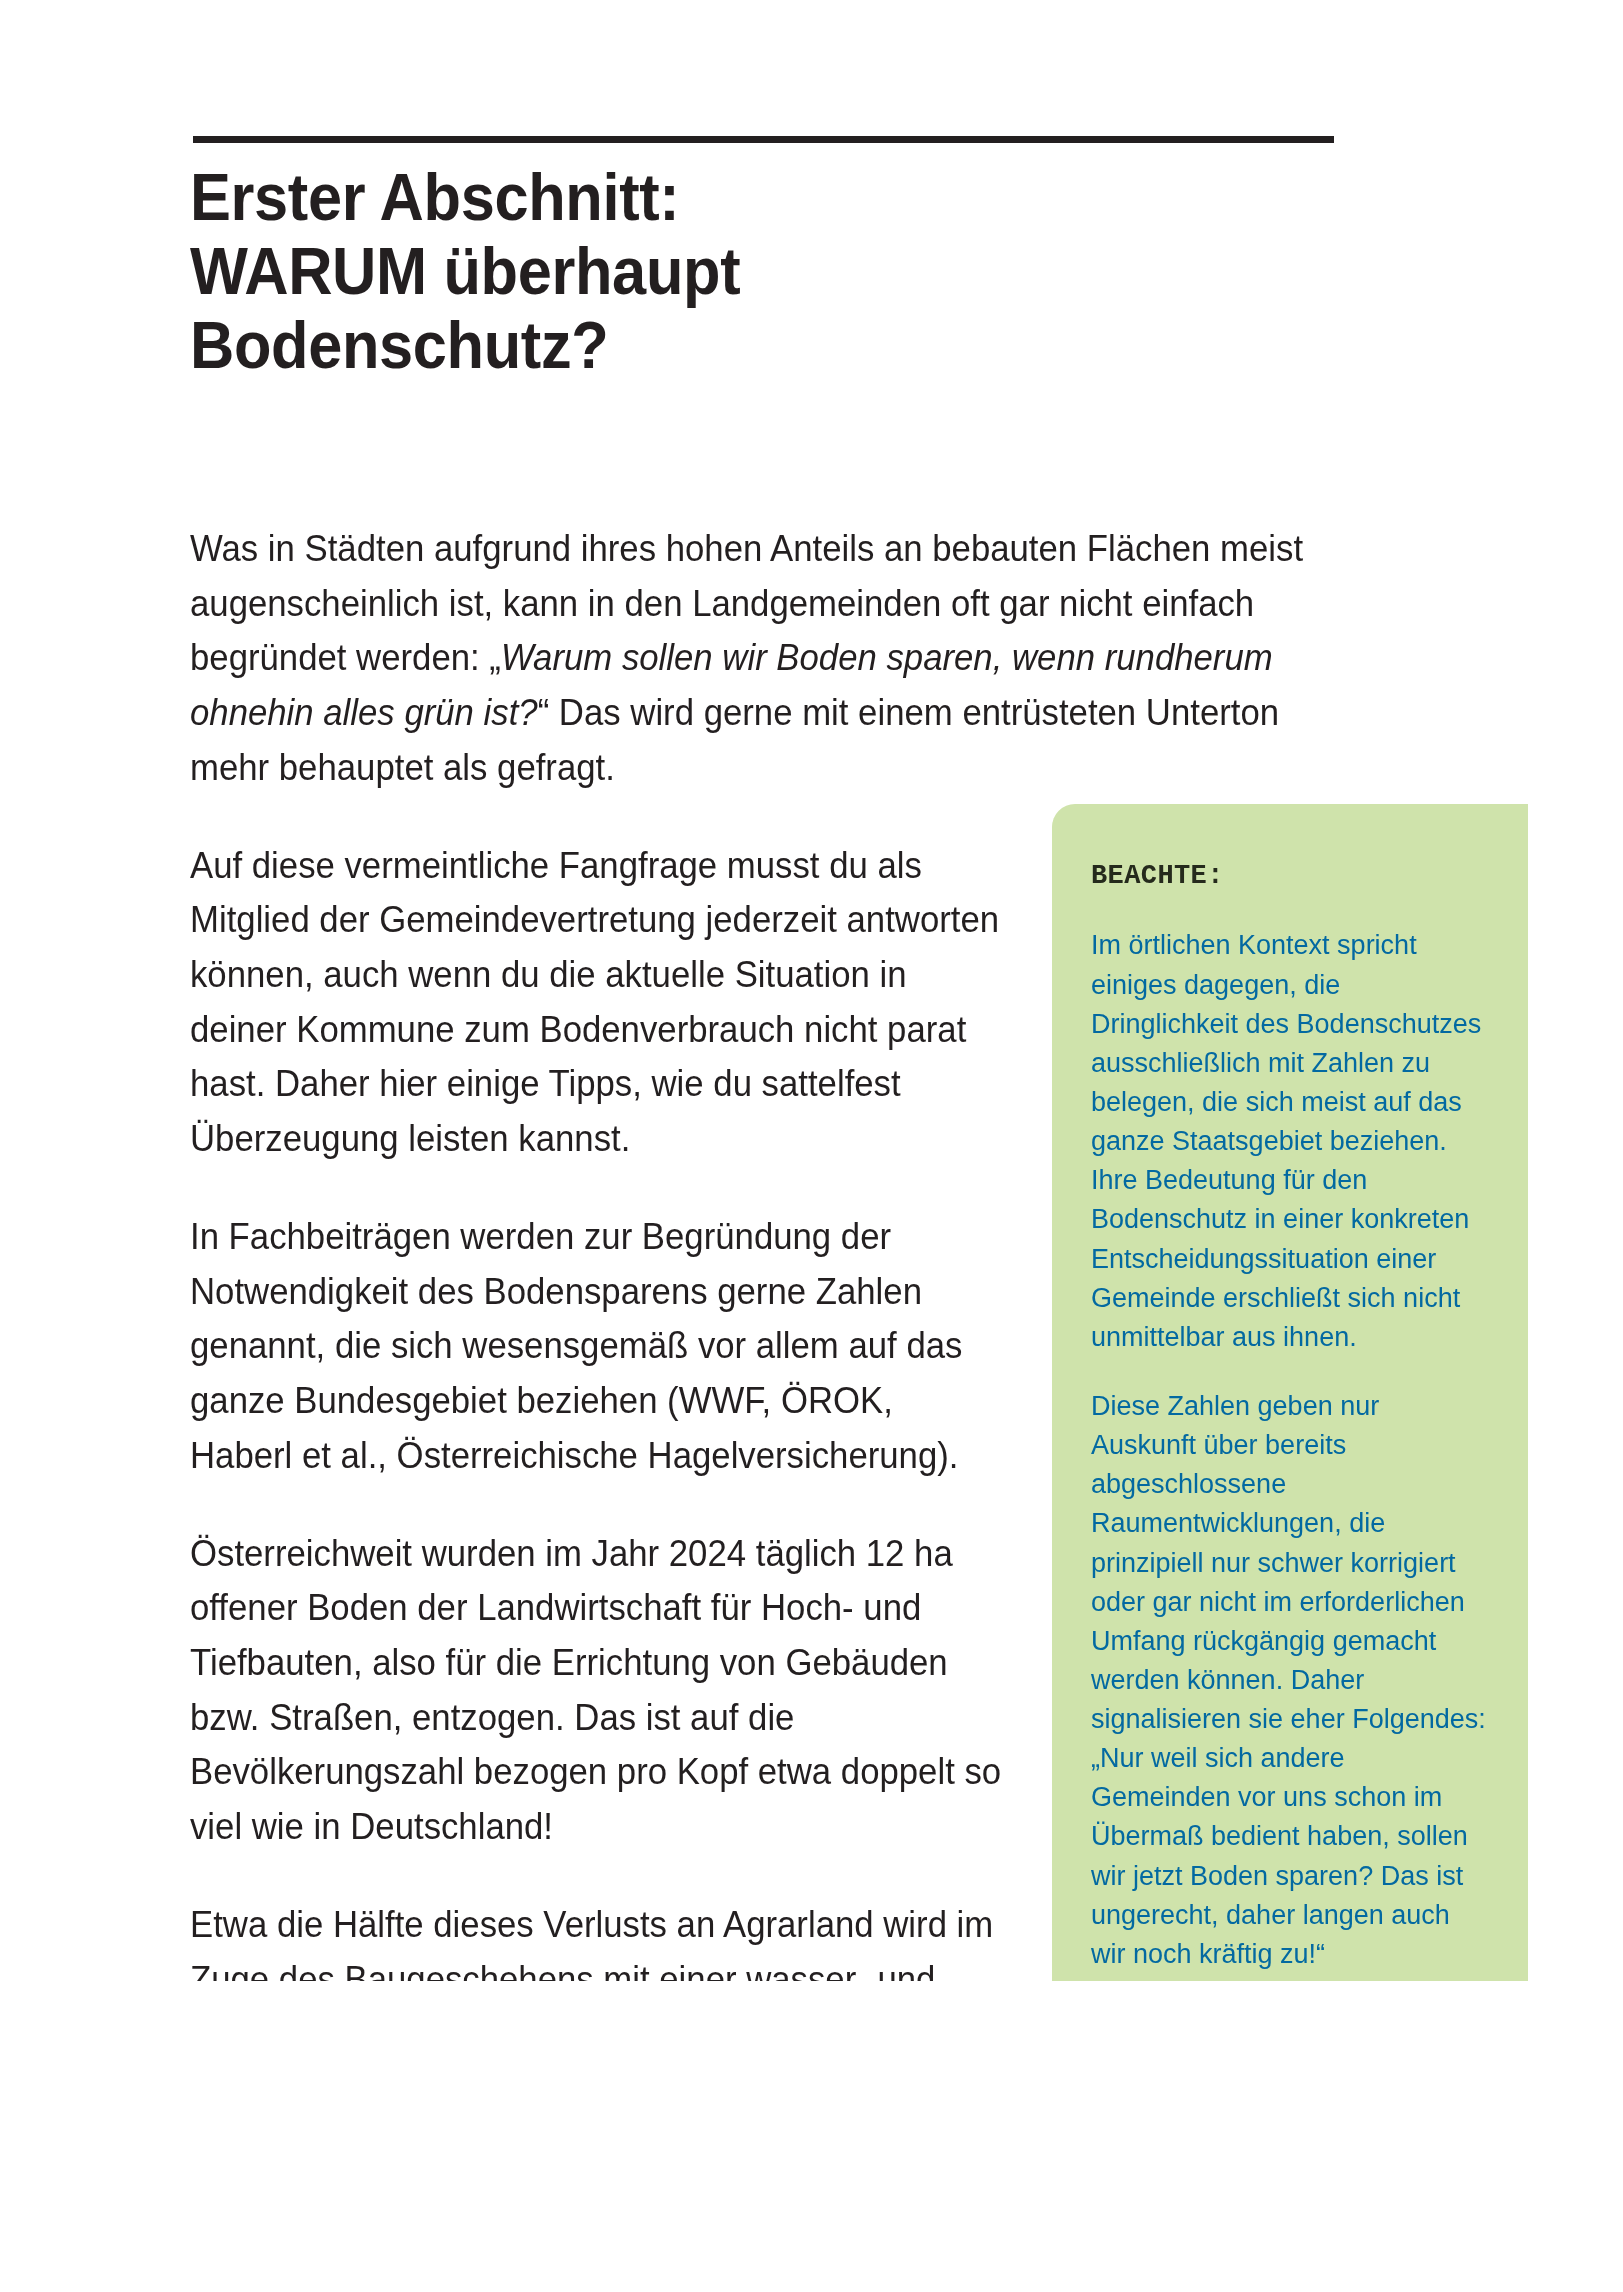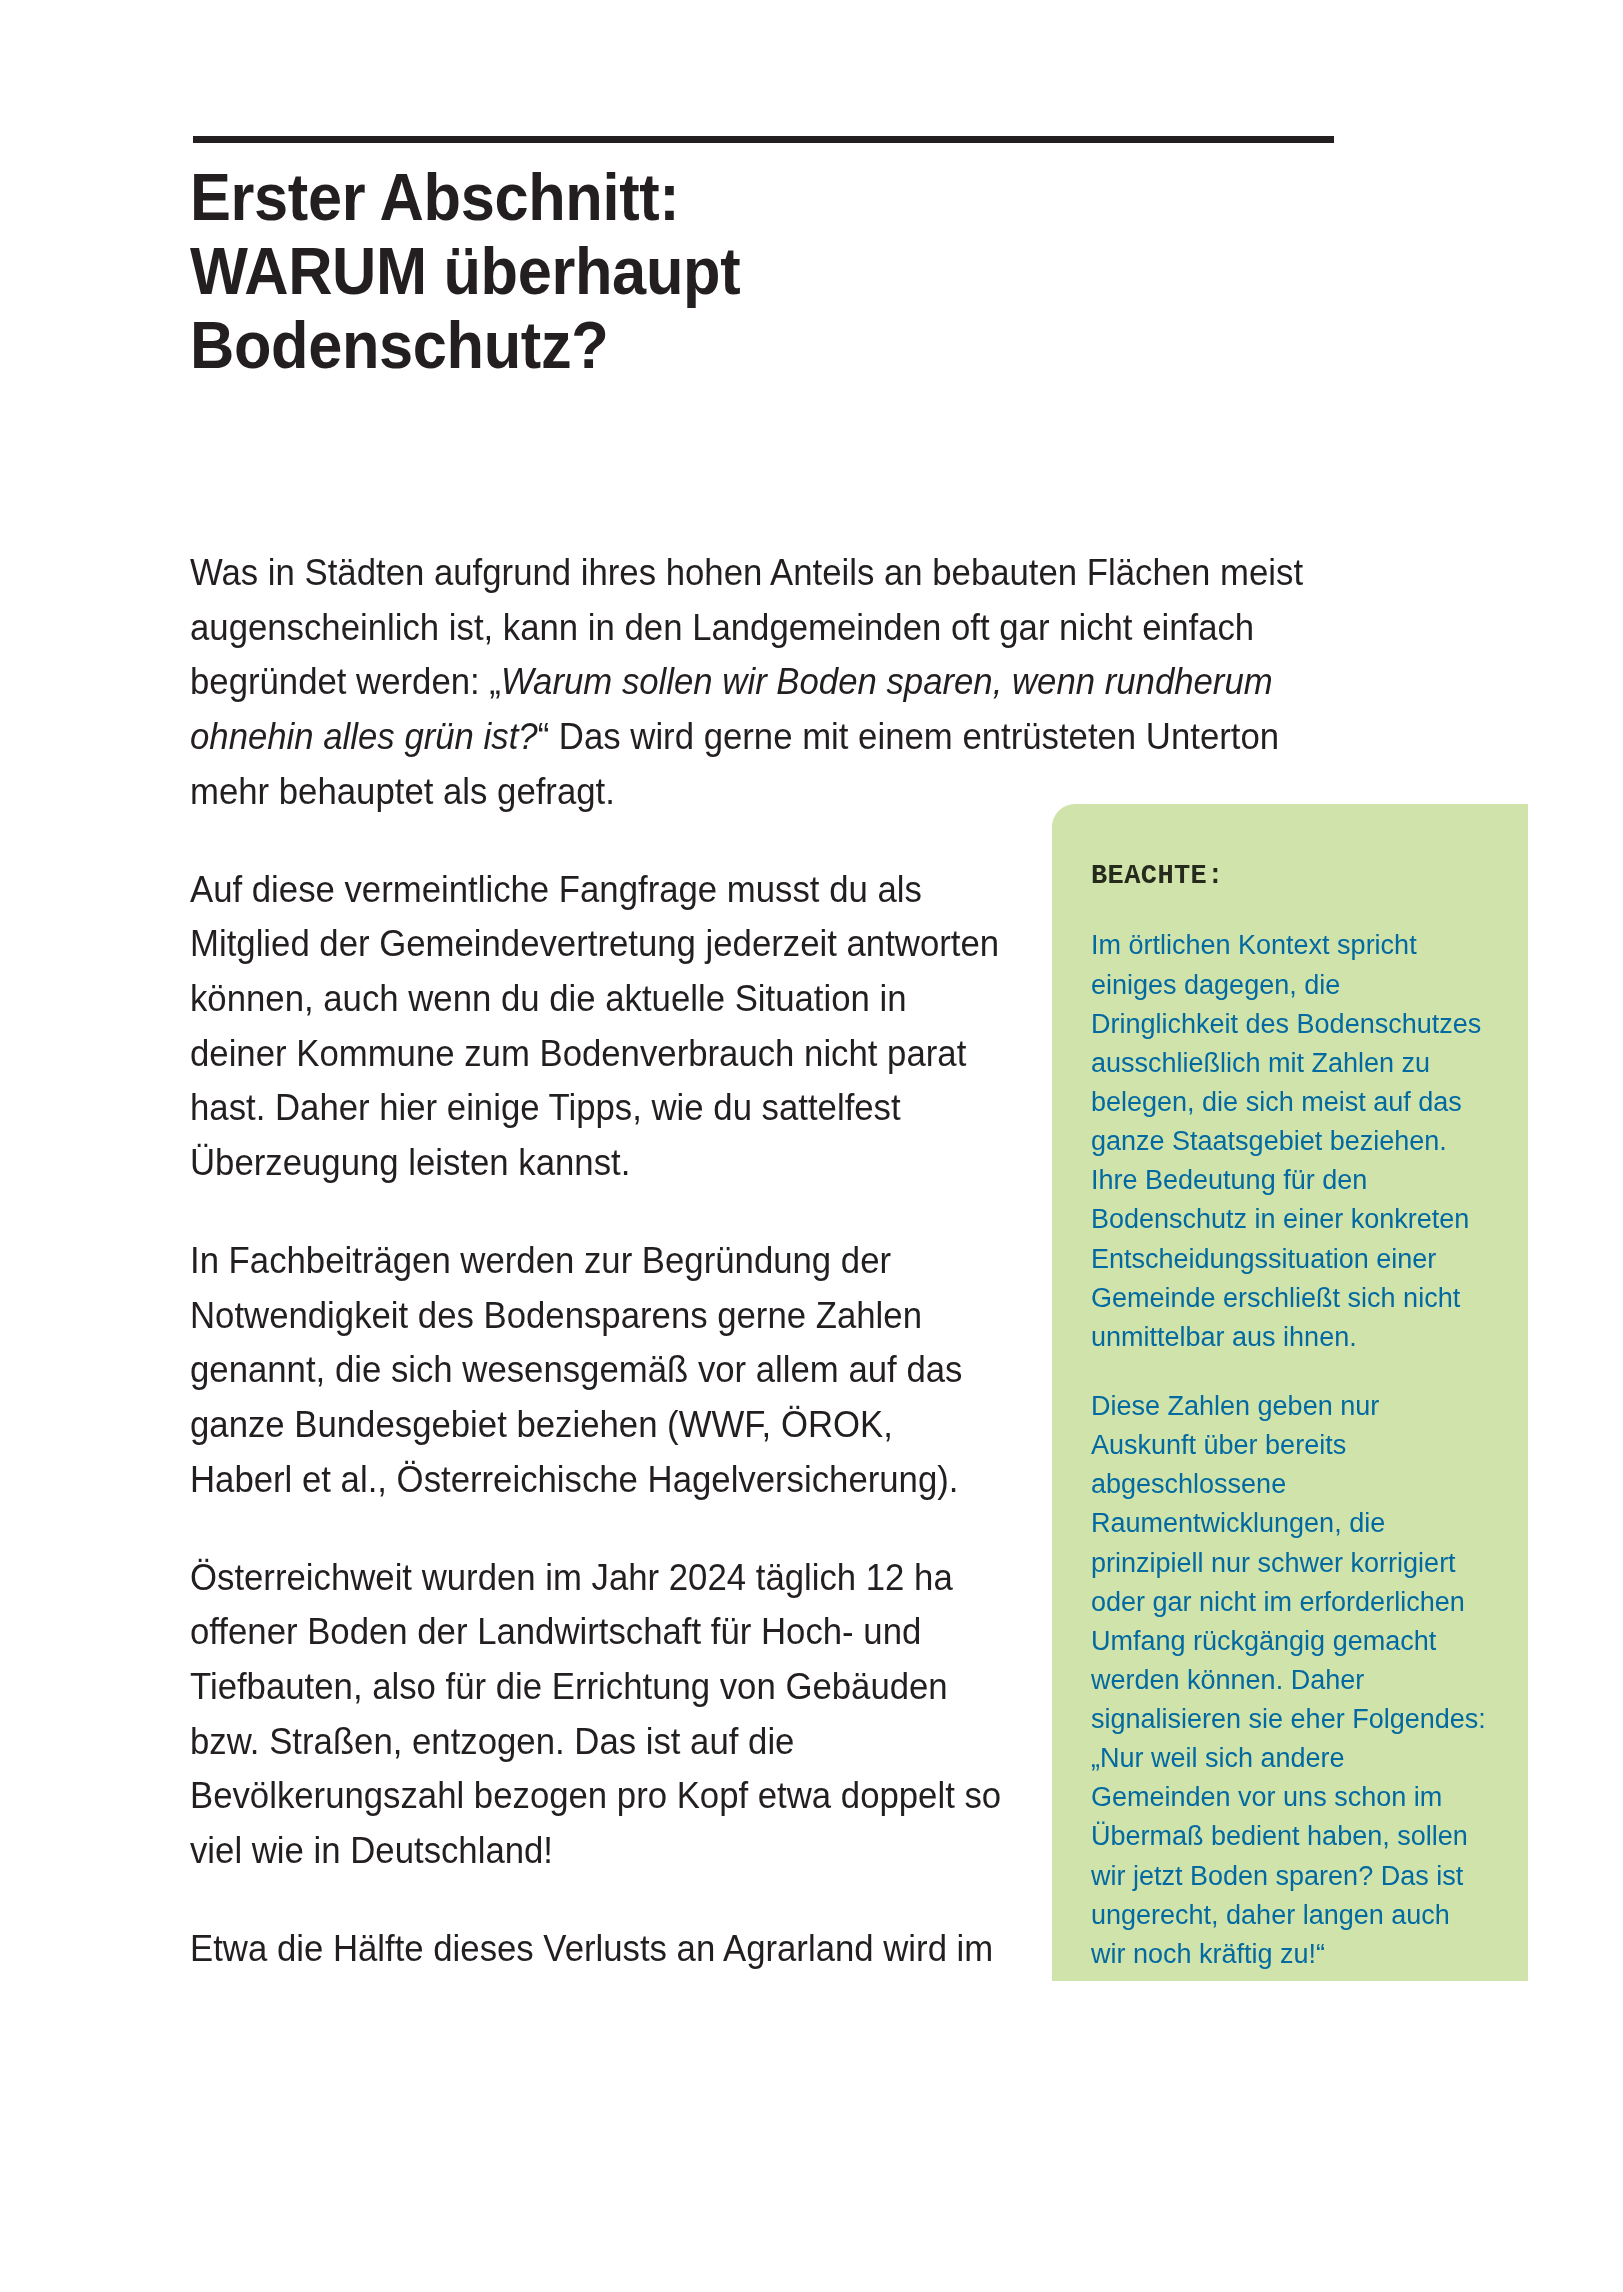--- a/index.html
+++ b/index.html
@@ -43,21 +43,21 @@
     color: #231f20;
     transform: scaleX(0.93);
     transform-origin: left top;
   }
   .page-title .tl { display: block; white-space: nowrap; }
 
   
   .content-column {
     position: absolute;
     left: 190px;
-    top: 546px;
+    top: 522px;
     width: 1155px;
   }
 
   .body-par {
     margin: 0 0 43px 0;
     font-family: "Liberation Sans Narrow", "Liberation Sans", sans-serif;
     font-size: 36px;
     line-height: 1.52;
     color: #231f20;
     transform: scaleX(0.965);

